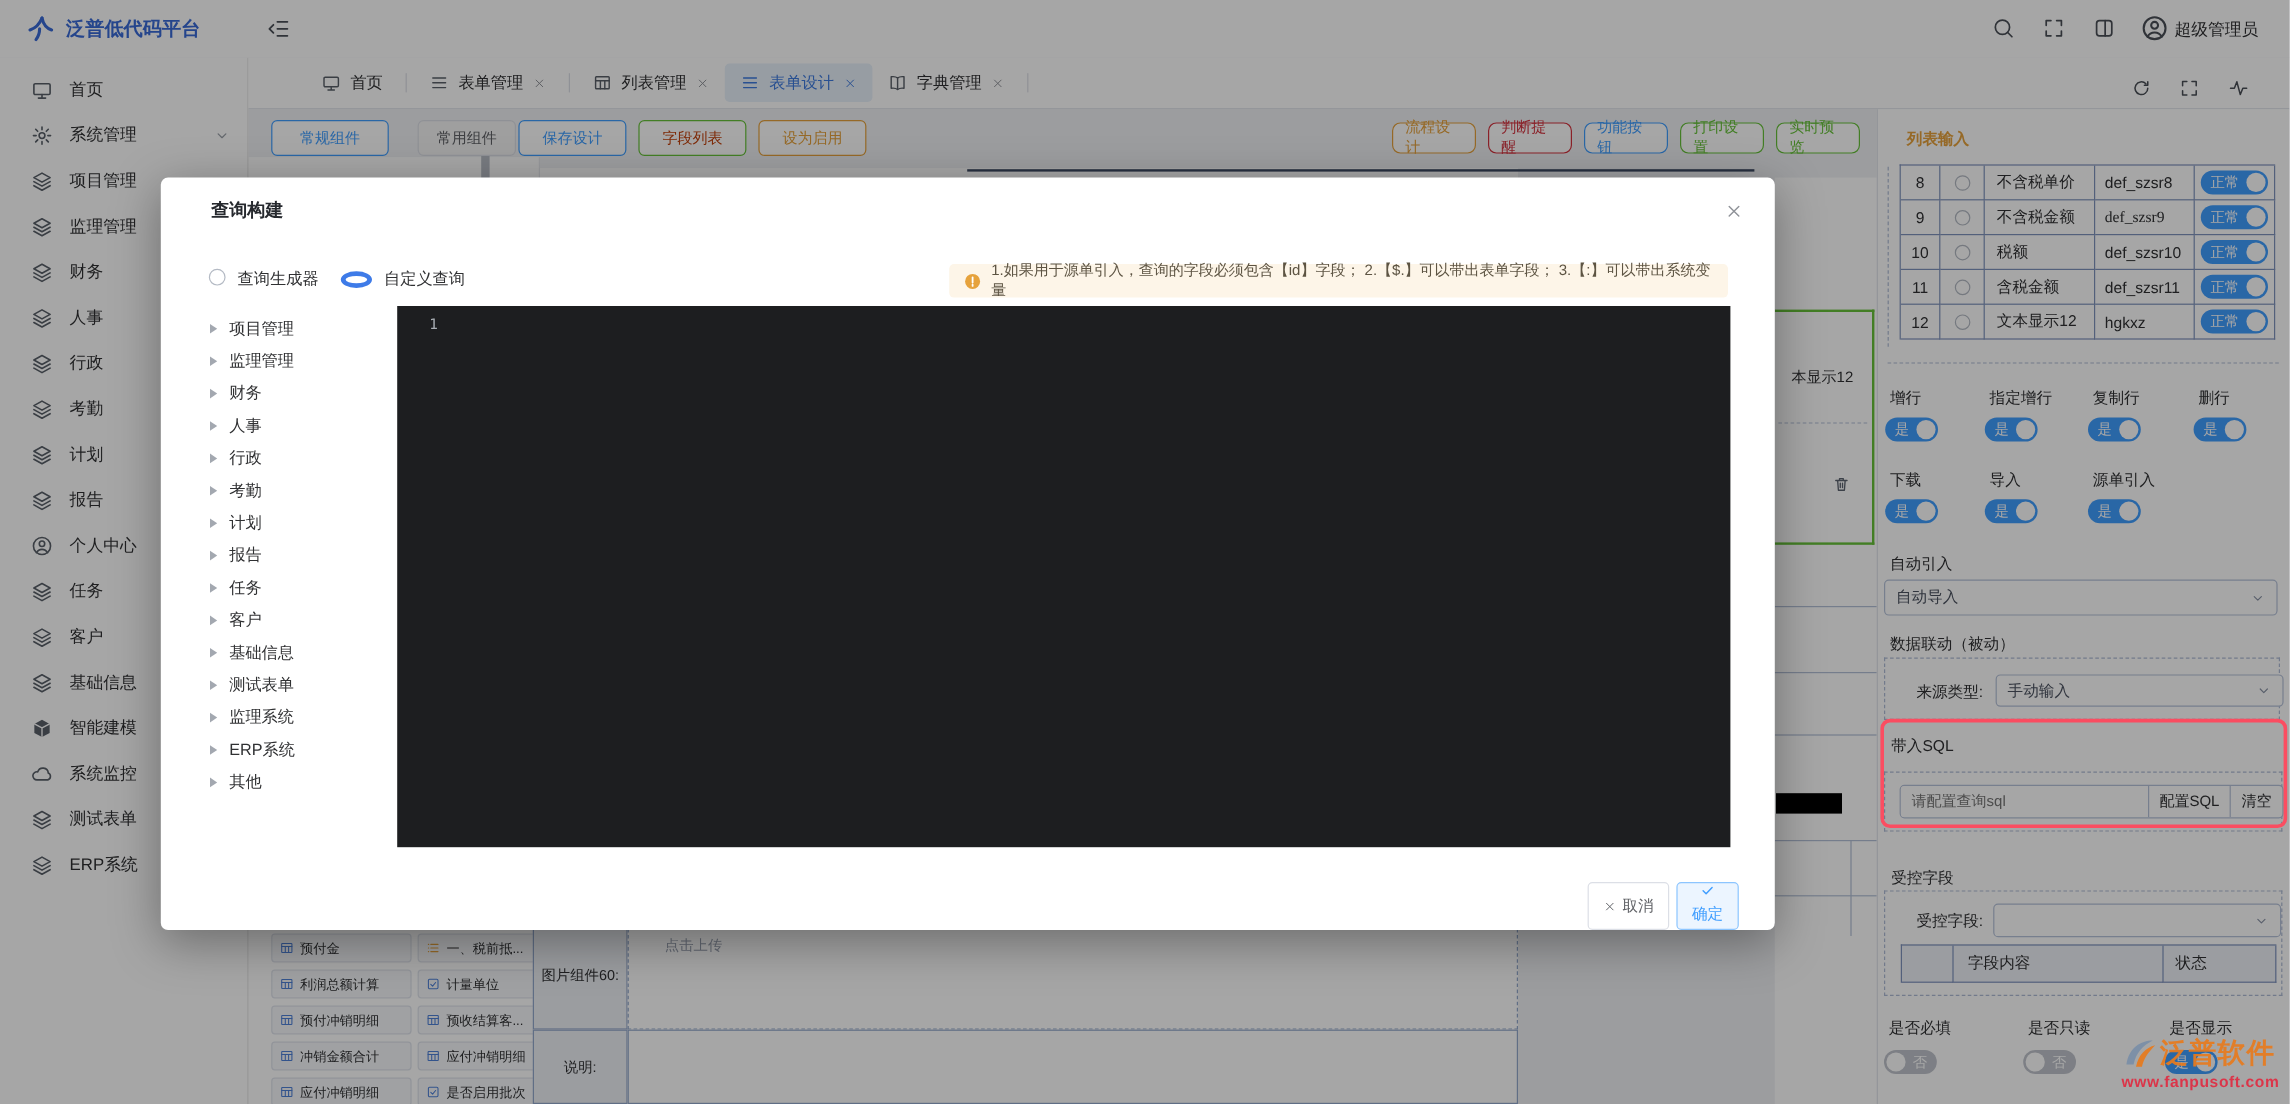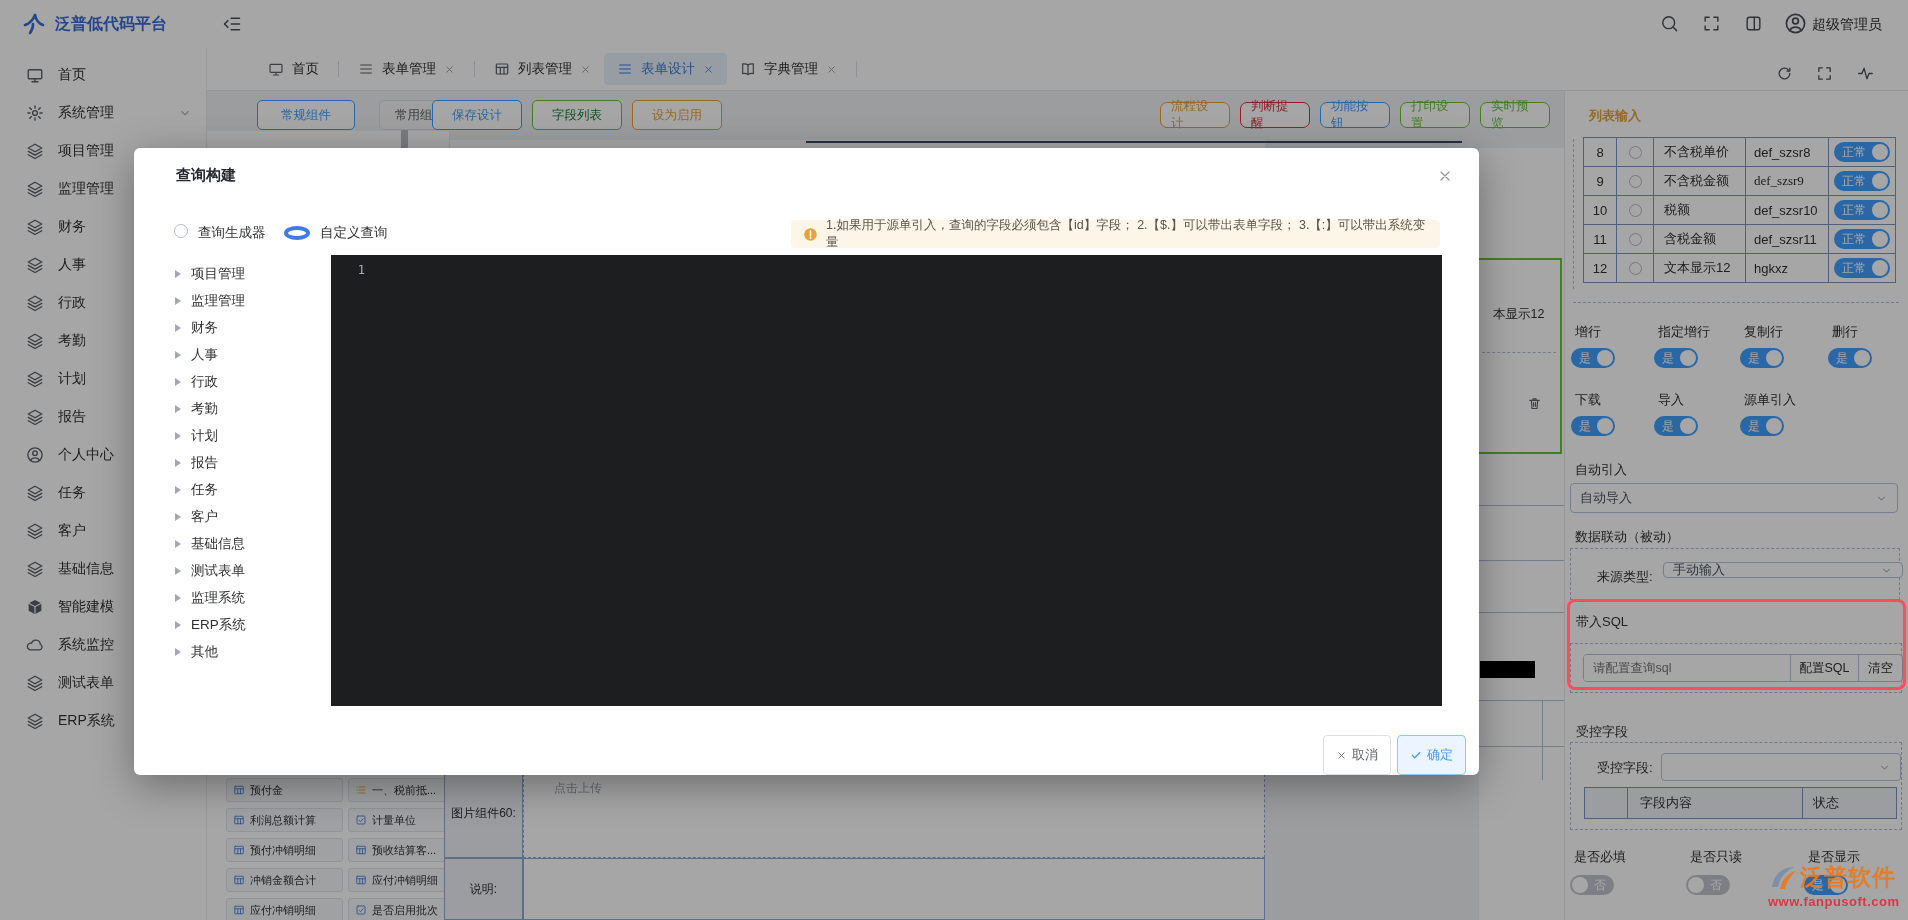--- a/index.html
+++ b/index.html
@@ -381,26 +381,26 @@
       </span>
   </div>
 
   <div class="abs" style="left:430px;top:140px;width:835px;height:780px;background:#fff;"></div>
   <div class="abs" style="left:1479px;top:148px;width:85px;height:772px;background:#fff;"></div>
   <div class="abs" style="left:207px;top:131px;width:243px;height:789px;background:#fff;border-right:1px solid #e8eaef;"></div>
   <div class="abs" style="left:806px;top:141px;width:656px;height:2px;background:#3d4a63;"></div>
   <div class="abs" style="left:401px;top:119px;width:7px;height:42px;background:#b9bec7;border-radius:4px;"></div>
 
   <div id="panel-tabs" class="abs" style="left:226px;top:100px;display:flex;">
-      <div class="btn-o" style="width: 98px; margin-right: 24px; border-color: rgb(64, 158, 255); color: rgb(64, 158, 255); margin-left: 31px;">常规组件</div>
+      <div class="btn-o" style="width: 98px; margin-right: 24px; border-color: rgb(64, 158, 255); color: rgb(64, 158, 255);">常规组件</div>
       <div class="btn-o" style="width: 82px; margin-right: 0px; border-color: rgb(220, 223, 230); color: rgb(96, 98, 102); background: rgb(244, 244, 245);">常用组件</div>
     </div>
   <div id="left-btns" class="abs" style="left:432px;top:100px;display:flex;gap:10px;">
       <div class="btn-o" style="width: 90px; border-color: rgb(64, 158, 255); color: rgb(64, 158, 255);">保存设计</div>
-      <div class="btn-o" style="width: 90px; border-color: rgb(103, 194, 58); color: #15803d;">字段列表</div>
+      <div class="btn-o" style="width: 90px; border-color: rgb(103, 194, 58); color: #c2410c;">字段列表</div>
       <div class="btn-o" style="width: 90px; border-color: rgb(230, 162, 60); color: rgb(230, 162, 60);">设为启用</div>
     </div>
   <div id="right-btns" class="abs" style="left:1160px;top:102px;display:flex;gap:10px;">
       <div class="btn-sm" style="width: 70px; border-color: rgb(230, 162, 60); color: rgb(230, 162, 60);">流程设计</div>
       <div class="btn-sm" style="width: 70px; border-color: rgb(212, 51, 63); color: rgb(212, 51, 63);">判断提醒</div>
       <div class="btn-sm" style="width: 70px; border-color: rgb(64, 158, 255); color: rgb(64, 158, 255);">功能按钮</div>
       <div class="btn-sm" style="width: 70px; border-color: rgb(103, 194, 58); color: rgb(103, 194, 58);">打印设置</div>
       <div class="btn-sm" style="width: 70px; border-color: rgb(103, 194, 58); color: rgb(103, 194, 58);">实时预览</div>
     </div>
 
@@ -634,21 +634,21 @@
       <span class="ic">
           <svg width="13" height="13" viewBox="0 0 24 24" fill="none" stroke="currentColor" stroke-width="1.8" stroke-linecap="round" stroke-linejoin="round">
             <path d="M6.5 9.5l5.5 5.5 5.5-5.5"></path>
           </svg>
         </span>
     </div>
 
     <div class="rp-lbl abs" style="left:10px;top:437px;">数据联动（被动）</div>
     <div class="dash abs" style="left:5px;top:457px;width:330px;height:52px;">
       <span class="rp-lbl abs" style="left:26px;top:19px;">来源类型:</span>
-      <div class="sel abs" style="left:92px;top:13px;width:240px;height:16px;">
+      <div class="sel abs" style="left:92px;top:13px;width:240px;height:27px;">
         <span>手动输入</span>
         <span class="ic">
             <svg width="13" height="13" viewBox="0 0 24 24" fill="none" stroke="currentColor" stroke-width="1.8" stroke-linecap="round" stroke-linejoin="round">
               <path d="M6.5 9.5l5.5 5.5 5.5-5.5"></path>
             </svg>
           </span>
       </div>
     </div>
 
     <div class="rp-lbl abs" style="left:11px;top:522px;">带入SQL</div>
@@ -795,21 +795,21 @@
   </div>
 
   <div class="fbtn abs" style="left:1189px;top:587px;border:1px solid #dcdfe6;background:#fff;color:#606266;">
     <span class="ic">
         <svg width="11" height="11" viewBox="0 0 24 24" fill="none" stroke="currentColor" stroke-width="1.8" stroke-linecap="round" stroke-linejoin="round">
           <path d="M6 6l12 12M18 6L6 18"></path>
         </svg>
       </span>
     <span>取消</span>
   </div>
-  <div class="fbtn abs" style="left:1263px;top:587px;border:1px solid #8cc5ff;background:#ecf5ff;color:#409eff;">
+  <div class="fbtn abs" style="left:1263px;top:587px;border:1px solid #8cc5ff;background:#ecf5ff;color:#409eff;flex-direction:column;">
     <span class="ic">
         <svg width="12" height="12" viewBox="0 0 24 24" fill="none" stroke="currentColor" stroke-width="2.4" stroke-linecap="round" stroke-linejoin="round">
           <path d="M4.5 12.5l5 5L19.5 7"></path>
         </svg>
       </span>
     <span>确定</span>
   </div>
 </div>
 
 <div id="redbox" class="abs"></div>

